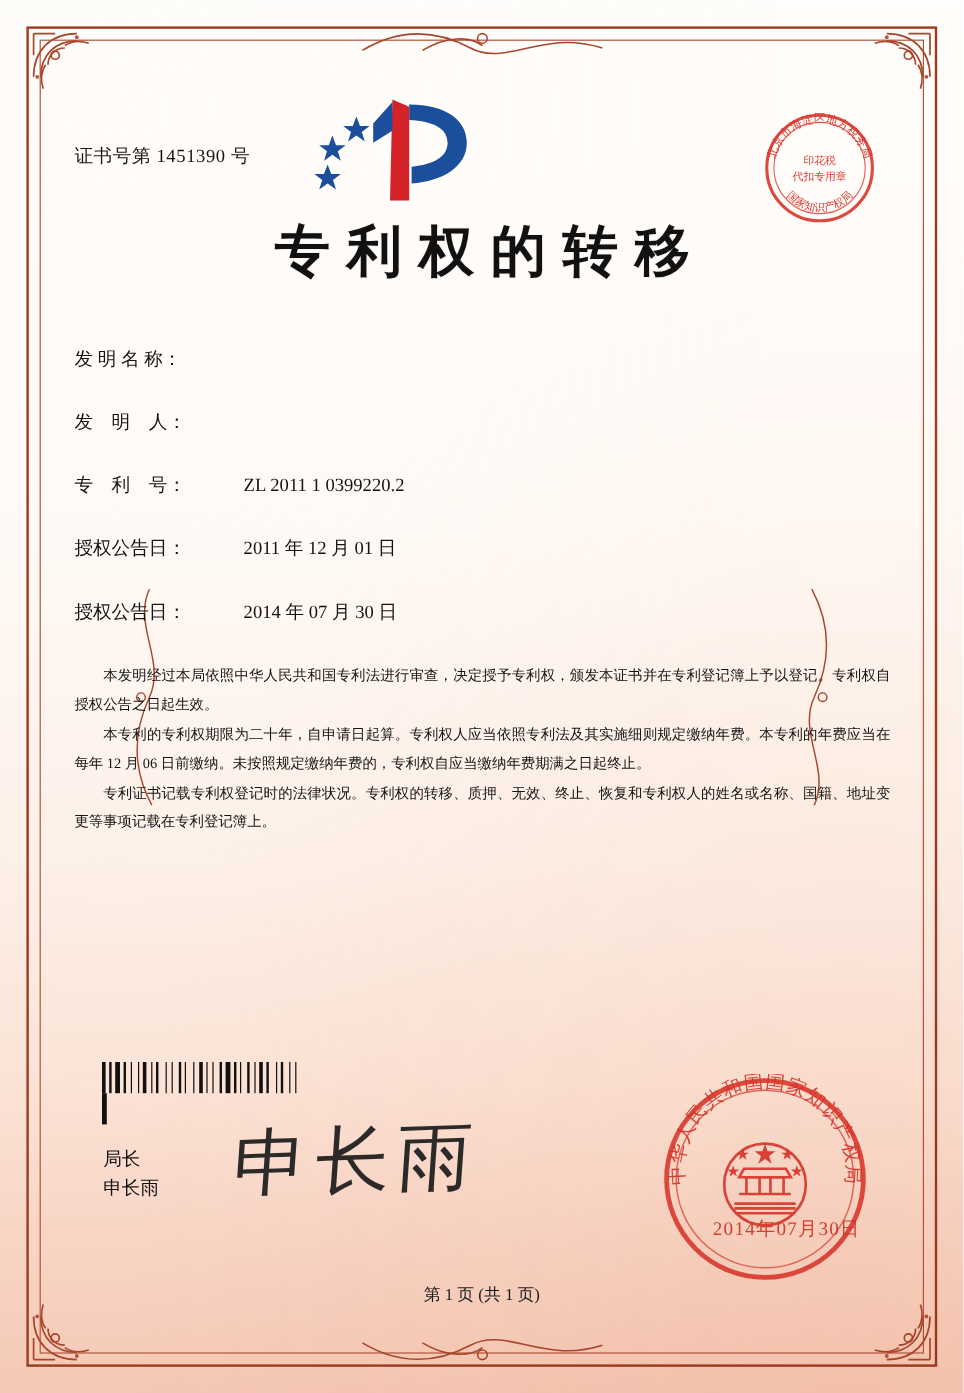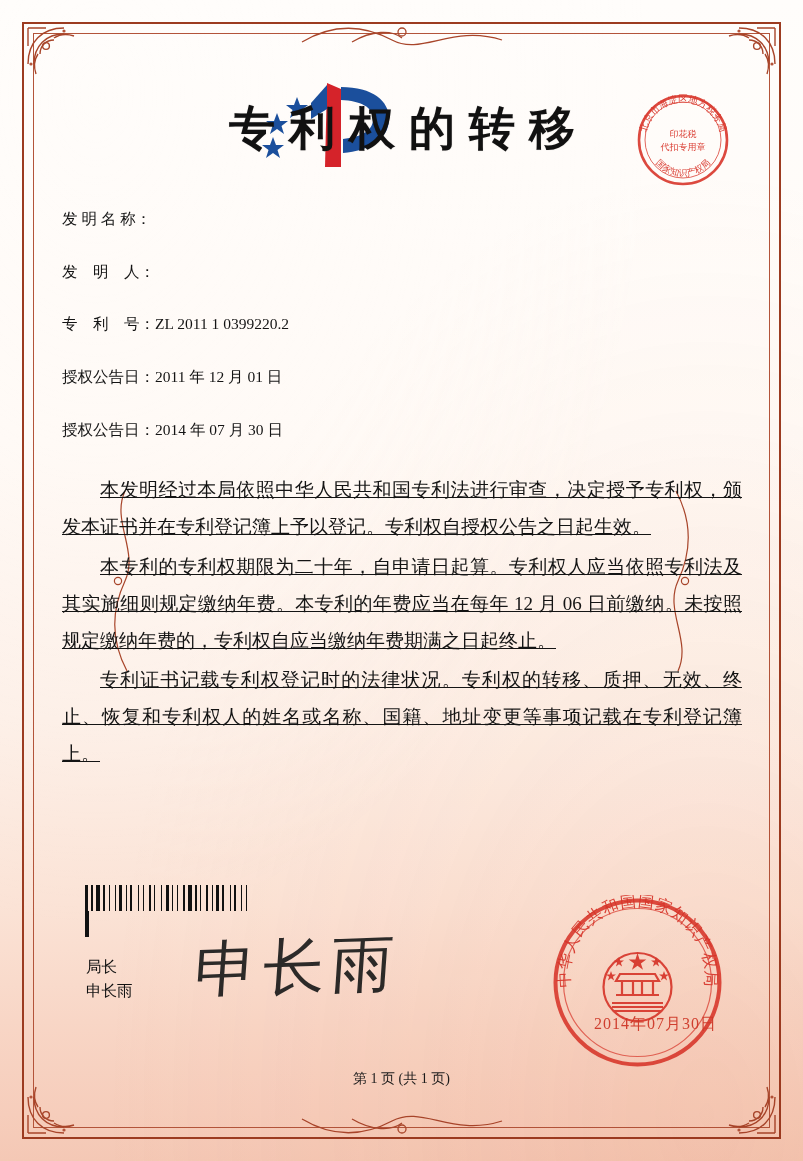--- a/index.html
+++ b/index.html
@@ -106,35 +106,35 @@
 
   .fields {
     margin-top: 48px;
   }
   .field-row {
     display: flex;
     align-items: baseline;
     font-size: 15.5px;
     margin-bottom: 31px;
     line-height: 1.4;
+    gap: 48px;
   }
   .field-label {
     white-space: pre;
     color: #141414;
   }
   .field-value {
     color: #141414;
   }
 
   .paragraphs {
-    font-size: 19px;
+    font-size: 12px;
     line-height: 1.95;
     color: #141414;
     text-align: justify;
-    text-decoration: underline;
   }
   .paragraphs p {
     margin: 0 0 2px 0;
     text-indent: 2em;
   }
 
   
   .barcode {
     position: absolute;
     left: 85px;
@@ -362,20 +362,21 @@
       </text>
       <text font-size="9" fill="#d8352a" font-family="'DejaVu Serif',serif" opacity="0.95">
         <textPath href="#arcBot" startOffset="50%" text-anchor="middle">国家知识产权局</textPath>
       </text>
       <text x="52" y="49" font-size="9" fill="#d8352a" text-anchor="middle" font-family="'DejaVu Serif',serif" opacity="0.95">印花税</text>
       <text x="52" y="62" font-size="9" fill="#d8352a" text-anchor="middle" font-family="'DejaVu Serif',serif" opacity="0.95">代扣专用章</text>
     </svg>
   </div>
 
   <div class="content">
+    <div class="cert-number">证书号第 1451390 号</div>
 
     <div class="title">专利权的转移</div>
 
     <div class="fields">
       <div class="field-row">
         <span class="field-label">发 明 名 称：</span>
       </div>
       <div class="field-row">
         <span class="field-label">发　明　人：</span>
       </div>

